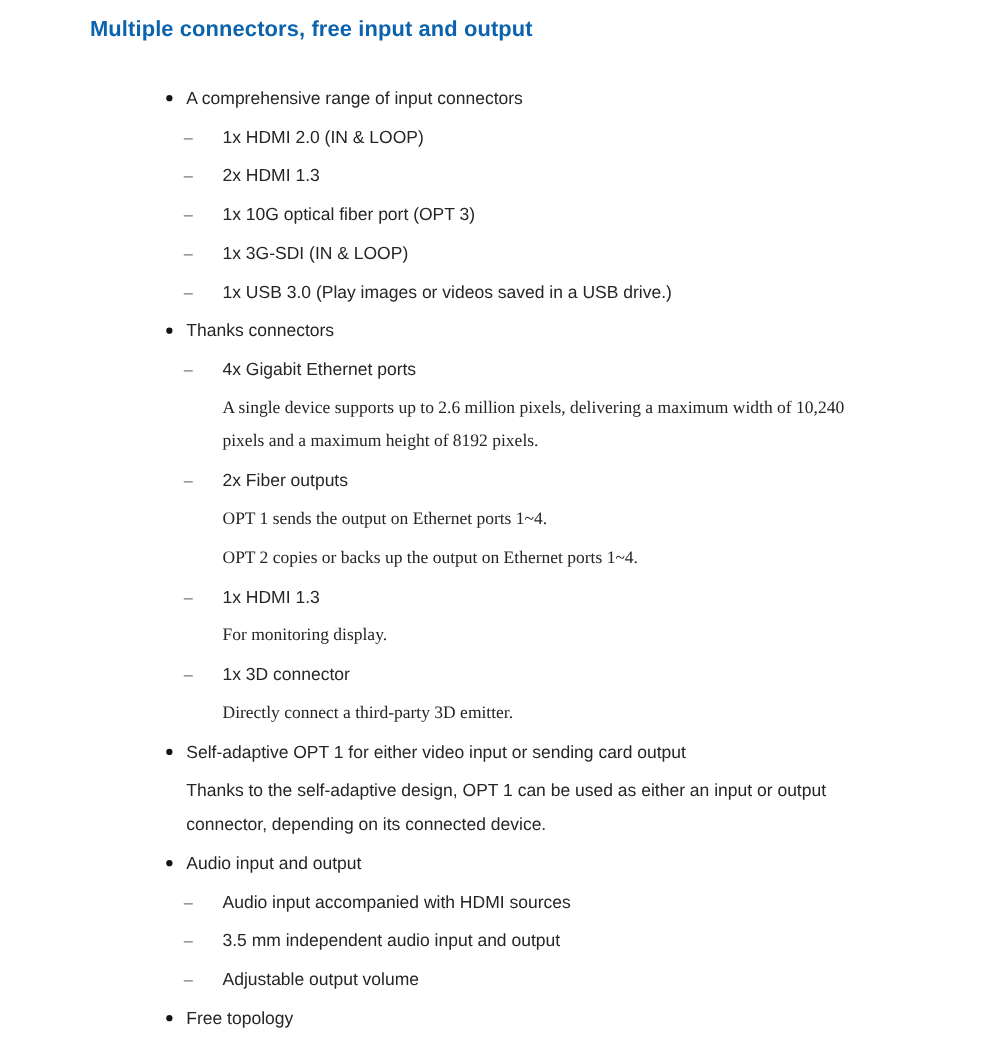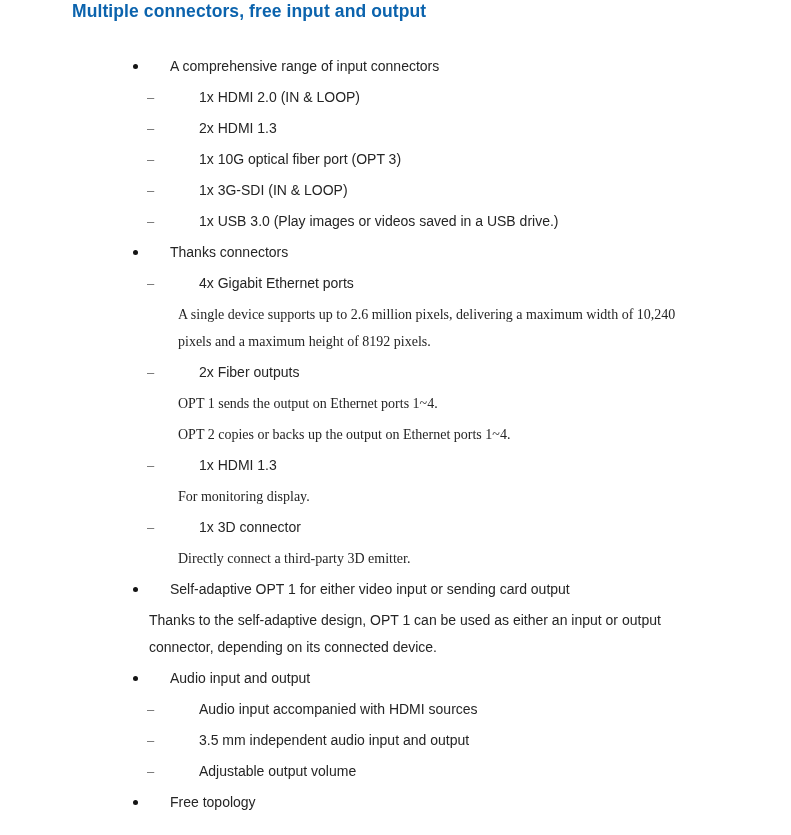--- a/index.html
+++ b/index.html
@@ -5,38 +5,37 @@
   * { box-sizing: border-box; }
   html, body { margin: 0; padding: 0; }
   body {
     width: 791px;
     height: 835px;
     background: var(--bg, #ffffff);
     font-family: "Liberation Sans", sans-serif;
     color: var(--text, #252525);
     overflow: hidden;
   }
-  .page { }
+  .page { padding-top: 12px; }
   .heading {
     margin: 0 0 0 72px;
     font-size: 17.5px;
     line-height: 22px;
     font-weight: 700;
     letter-spacing: 0.1px;
     color: var(--heading, #0b63ad);
     font-family: "Liberation Sans", sans-serif;
   }
   .content { margin-top: 31px; }
   .item {
     display: flex;
     align-items: flex-end;
     font-size: 14px;
     line-height: 27px;
     margin-bottom: 4px;
-    gap: 21px;
   }
   .item .txt { color: var(--text, #252525); }
   
   .bullet { padding-left: 132px; }
   .bullet .marker { width: 17px; flex: none; position: relative; height: 27px; }
   .bullet .marker::before {
     content: "";
     position: absolute;
     left: 1px;
     top: 11px;

